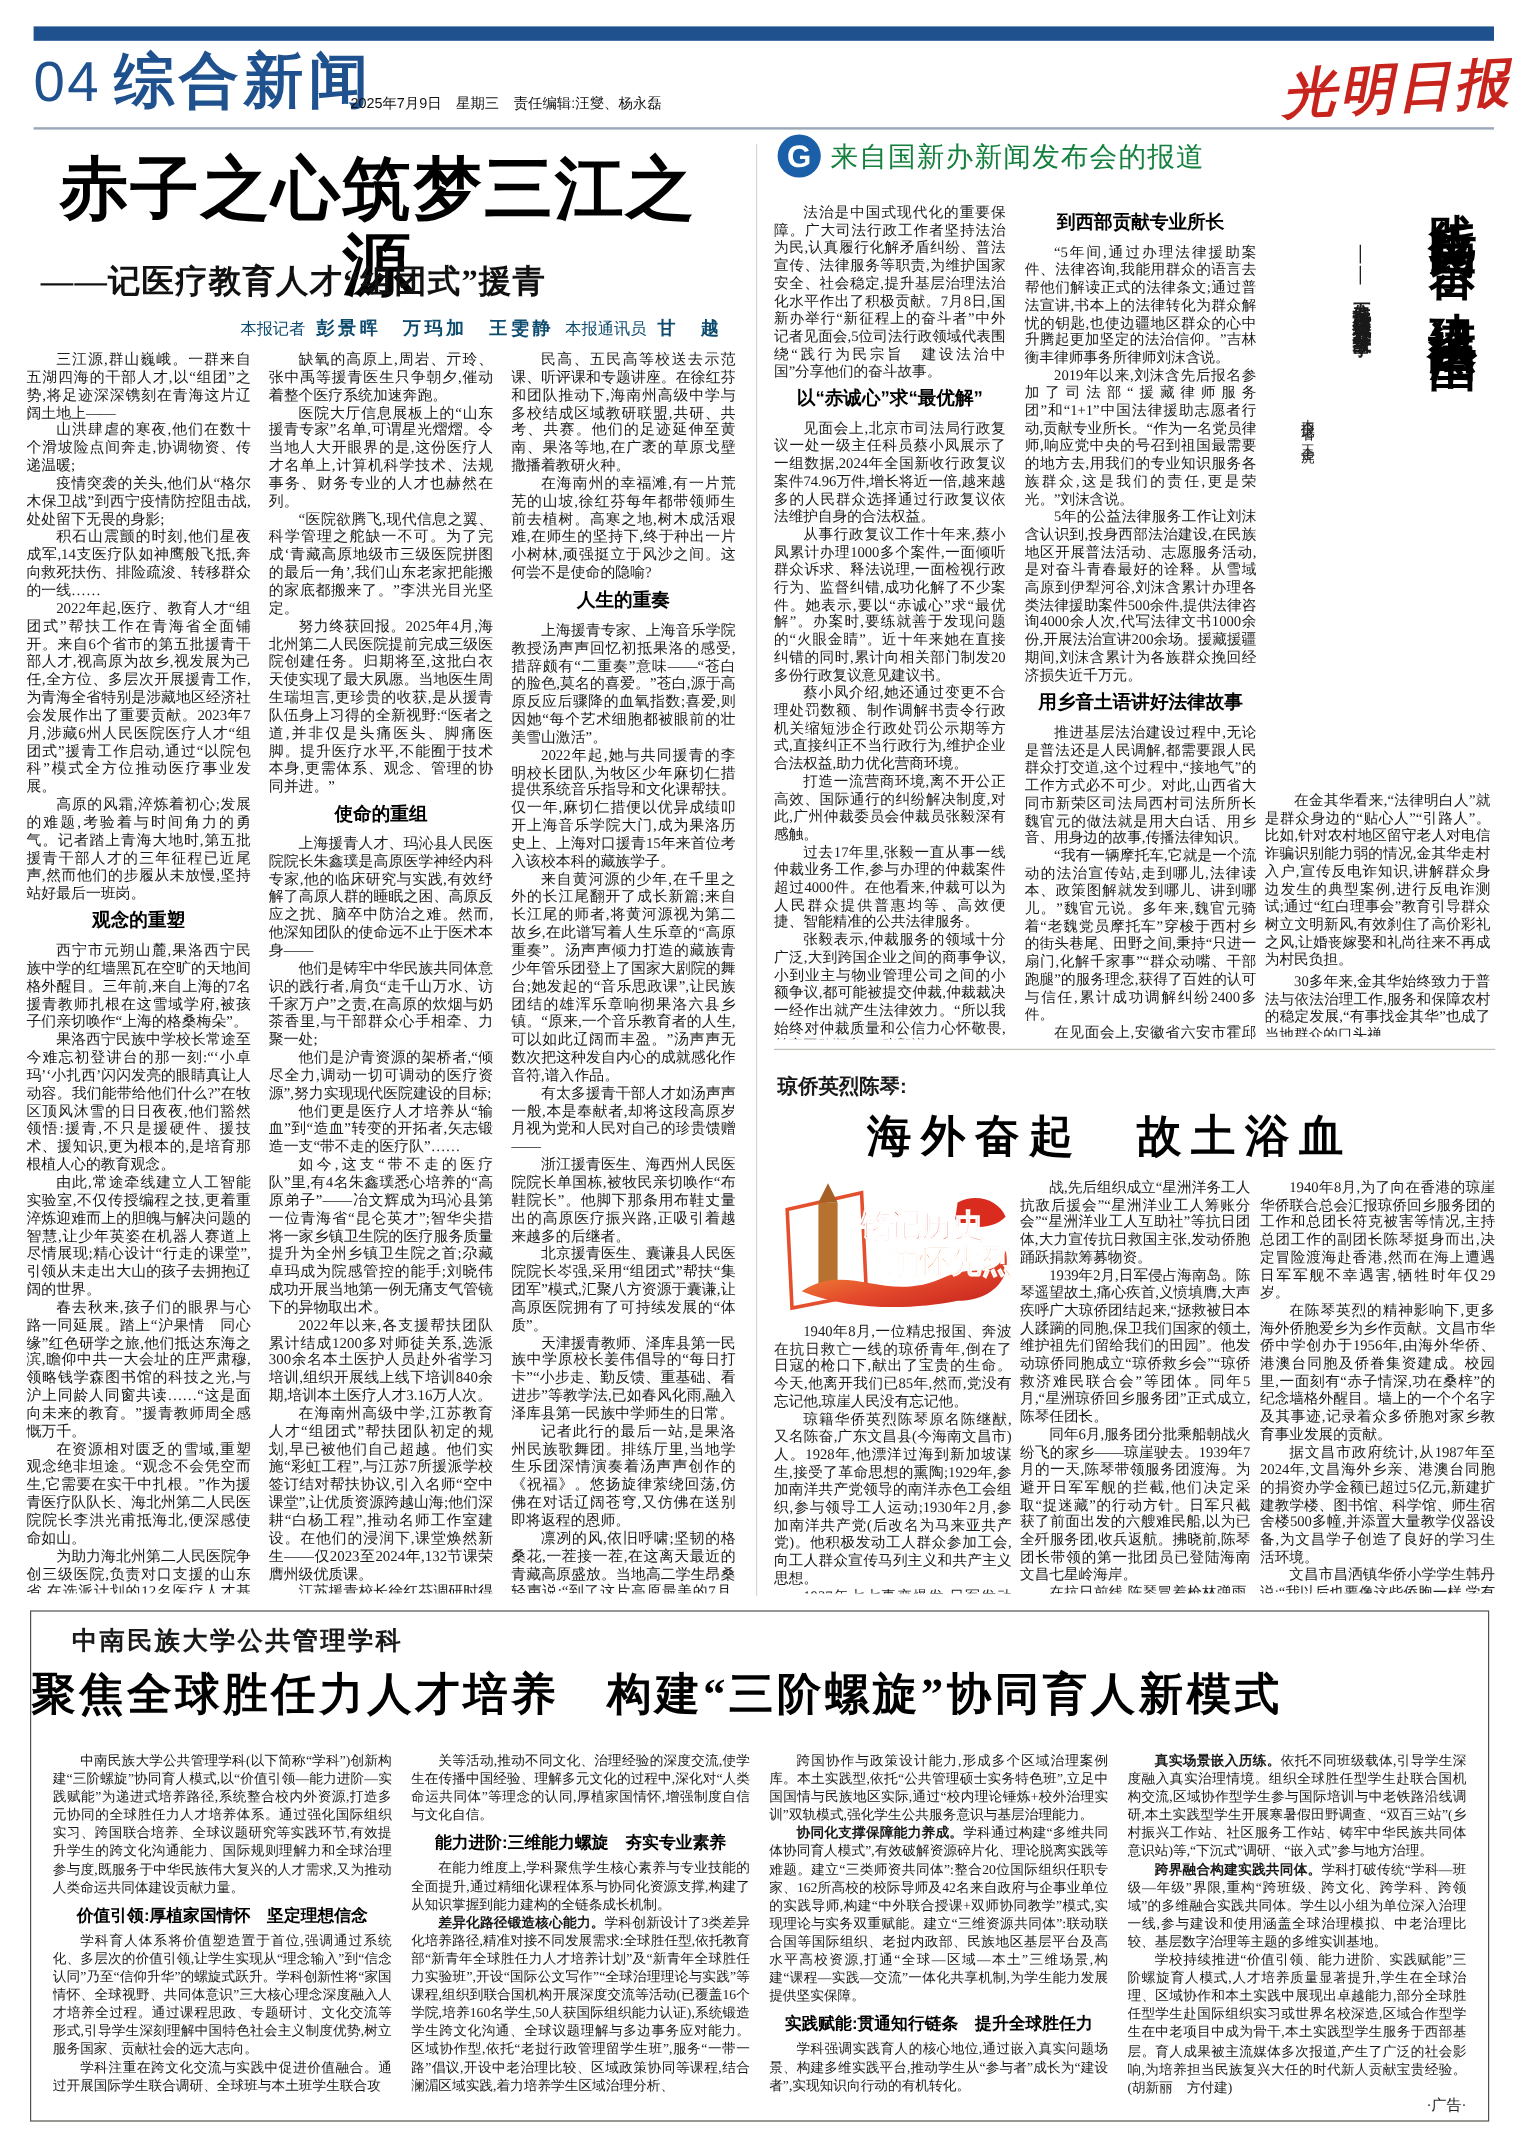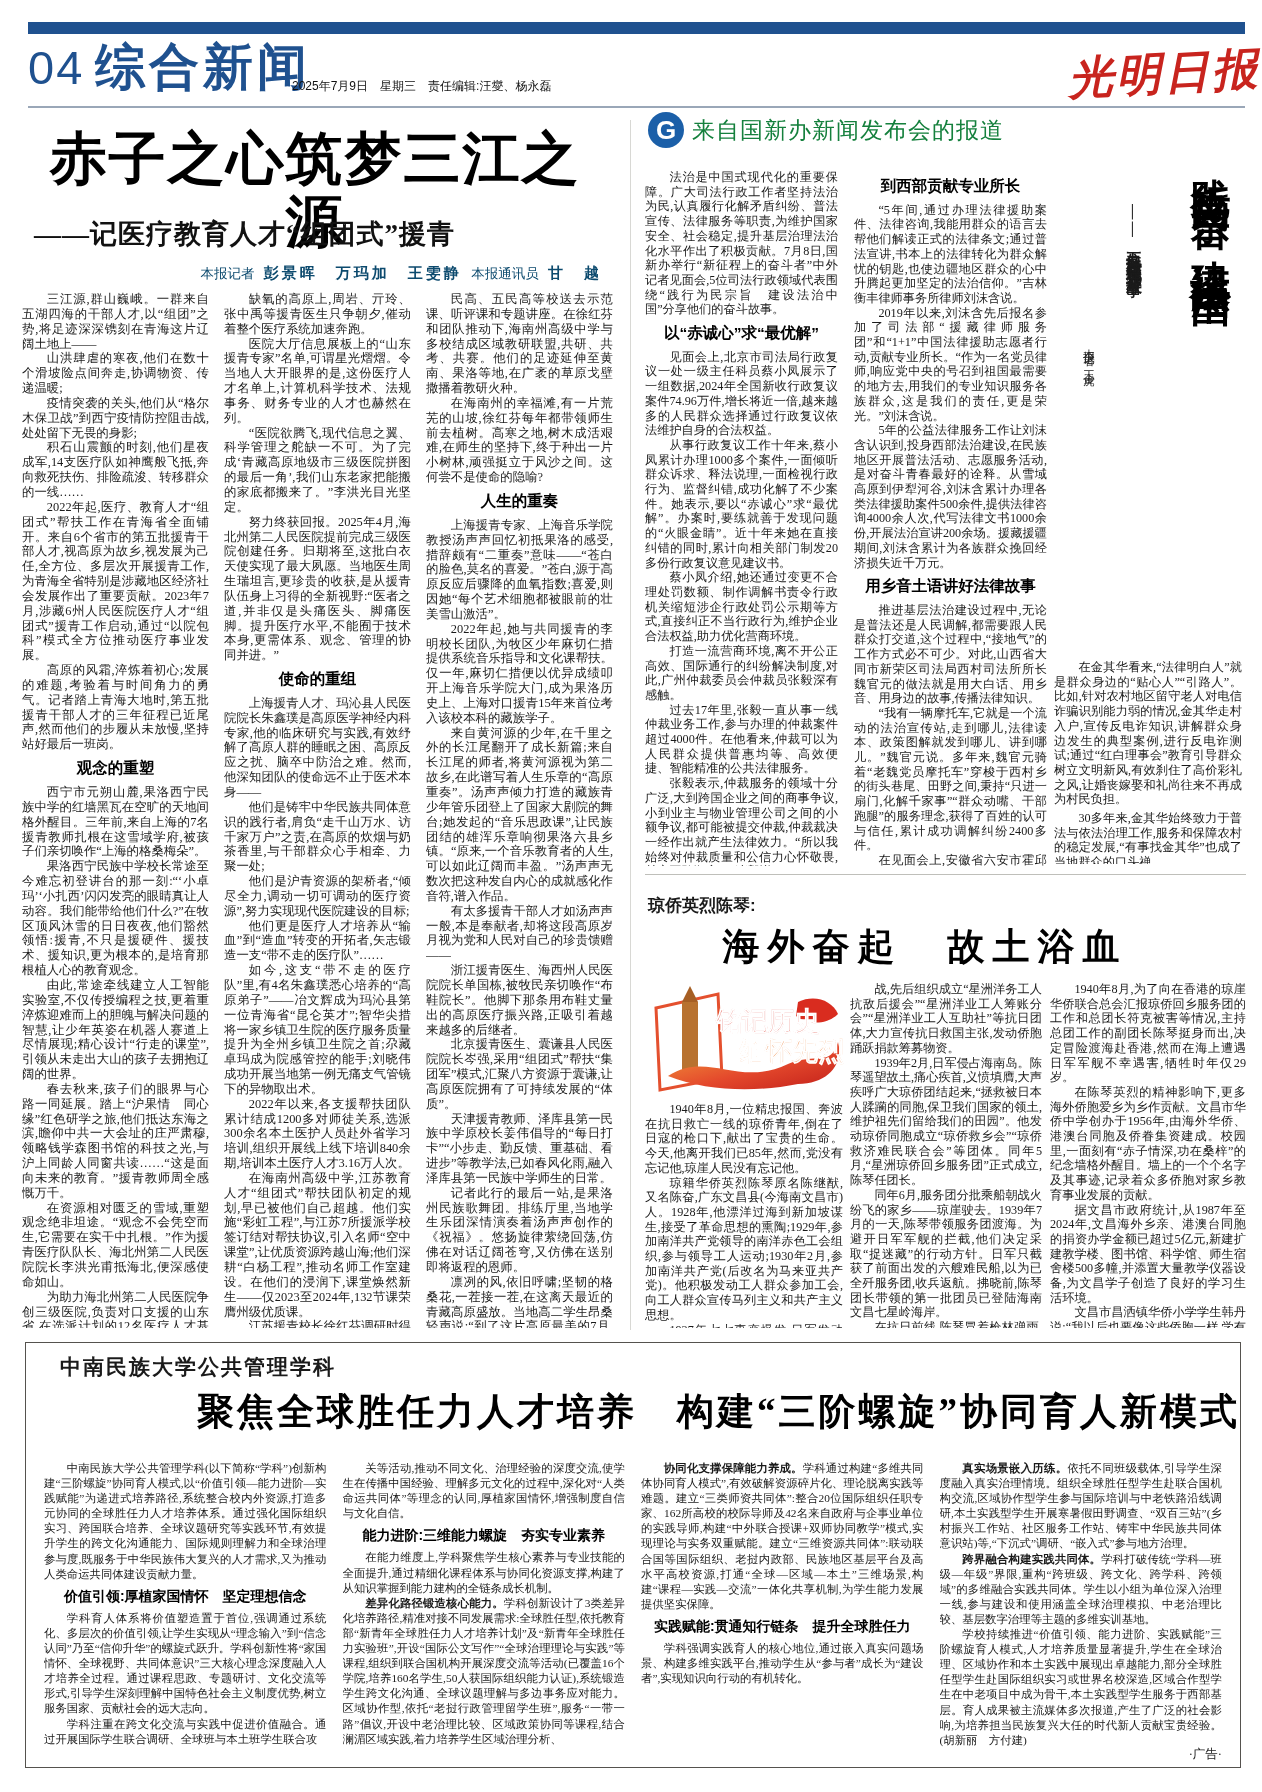--- a/index.html
+++ b/index.html
@@ -42,21 +42,21 @@
   #cq-kicker{left:648px;top:894px;font-size:17px;font-weight:700;font-family:"Liberation Sans",sans-serif;}
   #cq-headline{left:690px;top:922px;width:470px;text-align:center;font-size:37px;font-weight:900;letter-spacing:8px;color:#000;}
   #cq-badge{left:648px;top:980px;width:196px;height:118px;}
   #cq-c1{left:645px;top:1102px;width:198px;height:226px;font-size:12.2px;line-height:14.7px;}
   #cq-c2{left:850px;top:982px;width:192px;height:346px;font-size:12.2px;line-height:14.7px;}
   #cq-c3{left:1050px;top:982px;width:196px;height:346px;font-size:12.2px;line-height:14.7px;}
   #cq-c1 p.para,#cq-c2 p.para,#cq-c3 p.para{margin:0;text-indent:2em;text-align:justify;}
   
   #ad-box{left:25px;top:1342px;width:1214px;height:424px;border:1.5px solid #55524e;}
   #ad-mast{position:absolute;left:34px;top:10px;font-size:21px;font-weight:700;font-family:"Liberation Sans",sans-serif;letter-spacing:2px;}
-  #ad-title{position:absolute;left:0;top:44px;width:100%;text-align:right;font-size:37px;font-weight:900;letter-spacing:3px;color:#000;}
+  #ad-title{position:absolute;left:0;top:44px;width:100%;text-align:left;font-size:37px;font-weight:900;letter-spacing:3px;color:#000;}
   #ad-cols{position:absolute;left:18px;top:118px;width:1178px;height:292px;display:flex;gap:16px;}
   .ad .ncol{width:283px;font-size:11.4px;line-height:15.1px;}
   .ad .ncol p.para b{font-weight:700;}
   .ad h3.subhead{font-size:14px;margin:7px 0;}
   #ad-label{position:absolute;right:18px;bottom:4px;font-size:12.5px;color:#222;text-align:center;}
 </style>
 </head>
 <body>
 
 <div id="page">
@@ -212,20 +212,21 @@
           <p class="para">学科育人体系将价值塑造置于首位,强调通过系统化、多层次的价值引领,让学生实现从“理念输入”到“信念认同”乃至“信仰升华”的螺旋式跃升。学科创新性将“家国情怀、全球视野、共同体意识”三大核心理念深度融入人才培养全过程。通过课程思政、专题研讨、文化交流等形式,引导学生深刻理解中国特色社会主义制度优势,树立服务国家、贡献社会的远大志向。</p>
           <p class="para">学科注重在跨文化交流与实践中促进价值融合。通过开展国际学生联合调研、全球班与本土班学生联合攻</p>
         </div>
       <div class="ncol">
           <p class="para">关等活动,推动不同文化、治理经验的深度交流,使学生在传播中国经验、理解多元文化的过程中,深化对“人类命运共同体”等理念的认同,厚植家国情怀,增强制度自信与文化自信。</p>
           <h3 class="subhead">能力进阶:三维能力螺旋　夯实专业素养</h3>
           <p class="para">在能力维度上,学科聚焦学生核心素养与专业技能的全面提升,通过精细化课程体系与协同化资源支撑,构建了从知识掌握到能力建构的全链条成长机制。</p>
           <p class="para"><b>差异化路径锻造核心能力。</b>学科创新设计了3类差异化培养路径,精准对接不同发展需求:全球胜任型,依托教育部“新青年全球胜任力人才培养计划”及“新青年全球胜任力实验班”,开设“国际公文写作”“全球治理理论与实践”等课程,组织到联合国机构开展深度交流等活动(已覆盖16个学院,培养160名学生,50人获国际组织能力认证),系统锻造学生跨文化沟通、全球议题理解与多边事务应对能力。区域协作型,依托“老挝行政管理留学生班”,服务“一带一路”倡议,开设中老治理比较、区域政策协同等课程,结合澜湄区域实践,着力培养学生区域治理分析、</p>
         </div>
       <div class="ncol">
+          <p class="para">跨国协作与政策设计能力,形成多个区域治理案例库。本土实践型,依托“公共管理硕士实务特色班”,立足中国国情与民族地区实际,通过“校内理论锤炼+校外治理实训”双轨模式,强化学生公共服务意识与基层治理能力。</p>
           <p class="para"><b>协同化支撑保障能力养成。</b>学科通过构建“多维共同体协同育人模式”,有效破解资源碎片化、理论脱离实践等难题。建立“三类师资共同体”:整合20位国际组织任职专家、162所高校的校际导师及42名来自政府与企事业单位的实践导师,构建“中外联合授课+双师协同教学”模式,实现理论与实务双重赋能。建立“三维资源共同体”:联动联合国等国际组织、老挝内政部、民族地区基层平台及高水平高校资源,打通“全球—区域—本土”三维场景,构建“课程—实践—交流”一体化共享机制,为学生能力发展提供坚实保障。</p>
           <h3 class="subhead">实践赋能:贯通知行链条　提升全球胜任力</h3>
           <p class="para">学科强调实践育人的核心地位,通过嵌入真实问题场景、构建多维实践平台,推动学生从“参与者”成长为“建设者”,实现知识向行动的有机转化。</p>
         </div>
       <div class="ncol">
           <p class="para"><b>真实场景嵌入历练。</b>依托不同班级载体,引导学生深度融入真实治理情境。组织全球胜任型学生赴联合国机构交流,区域协作型学生参与国际培训与中老铁路沿线调研,本土实践型学生开展寒暑假田野调查、“双百三站”(乡村振兴工作站、社区服务工作站、铸牢中华民族共同体意识站)等,“下沉式”调研、“嵌入式”参与地方治理。</p>
           <p class="para"><b>跨界融合构建实践共同体。</b>学科打破传统“学科—班级—年级”界限,重构“跨班级、跨文化、跨学科、跨领域”的多维融合实践共同体。学生以小组为单位深入治理一线,参与建设和使用涵盖全球治理模拟、中老治理比较、基层数字治理等主题的多维实训基地。</p>
           <p class="para">学校持续推进“价值引领、能力进阶、实践赋能”三阶螺旋育人模式,人才培养质量显著提升,学生在全球治理、区域协作和本土实践中展现出卓越能力,部分全球胜任型学生赴国际组织实习或世界名校深造,区域合作型学生在中老项目中成为骨干,本土实践型学生服务于西部基层。育人成果被主流媒体多次报道,产生了广泛的社会影响,为培养担当民族复兴大任的时代新人贡献宝贵经验。　(胡新丽　方付建)</p>
         </div>
     </div>

